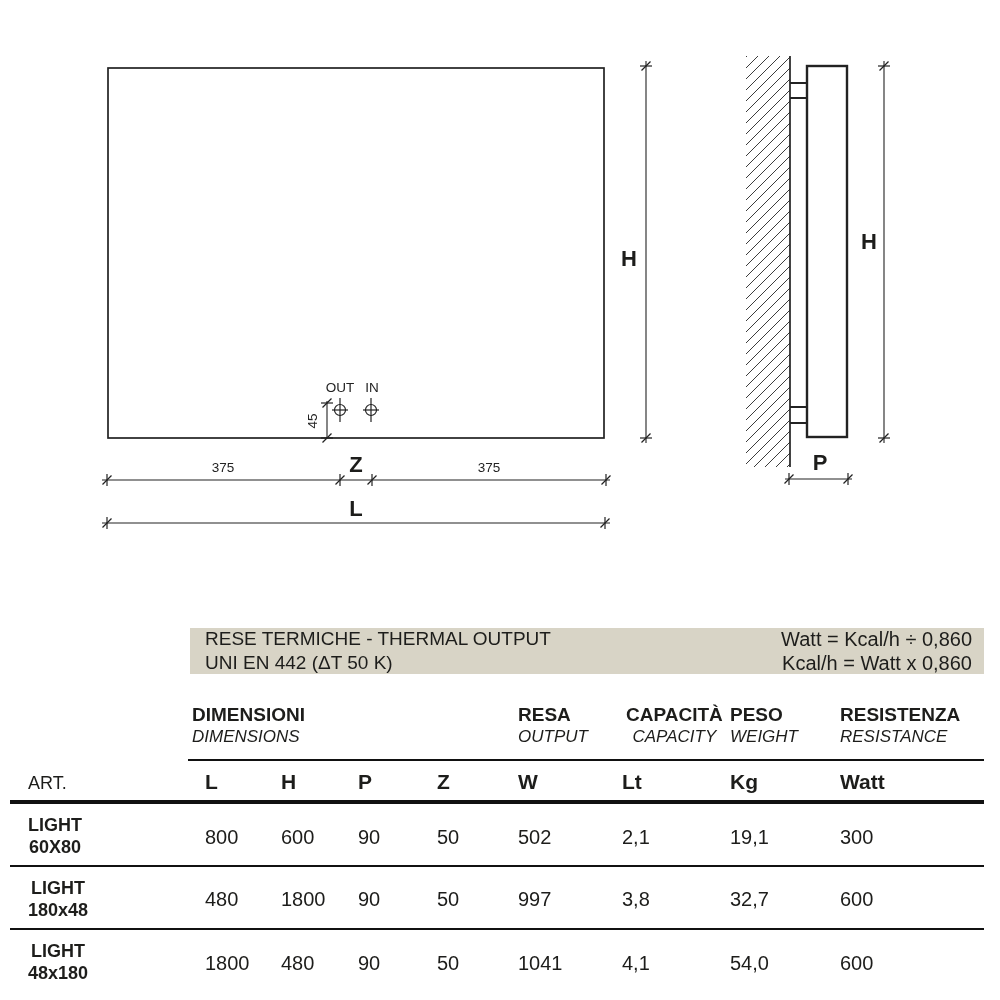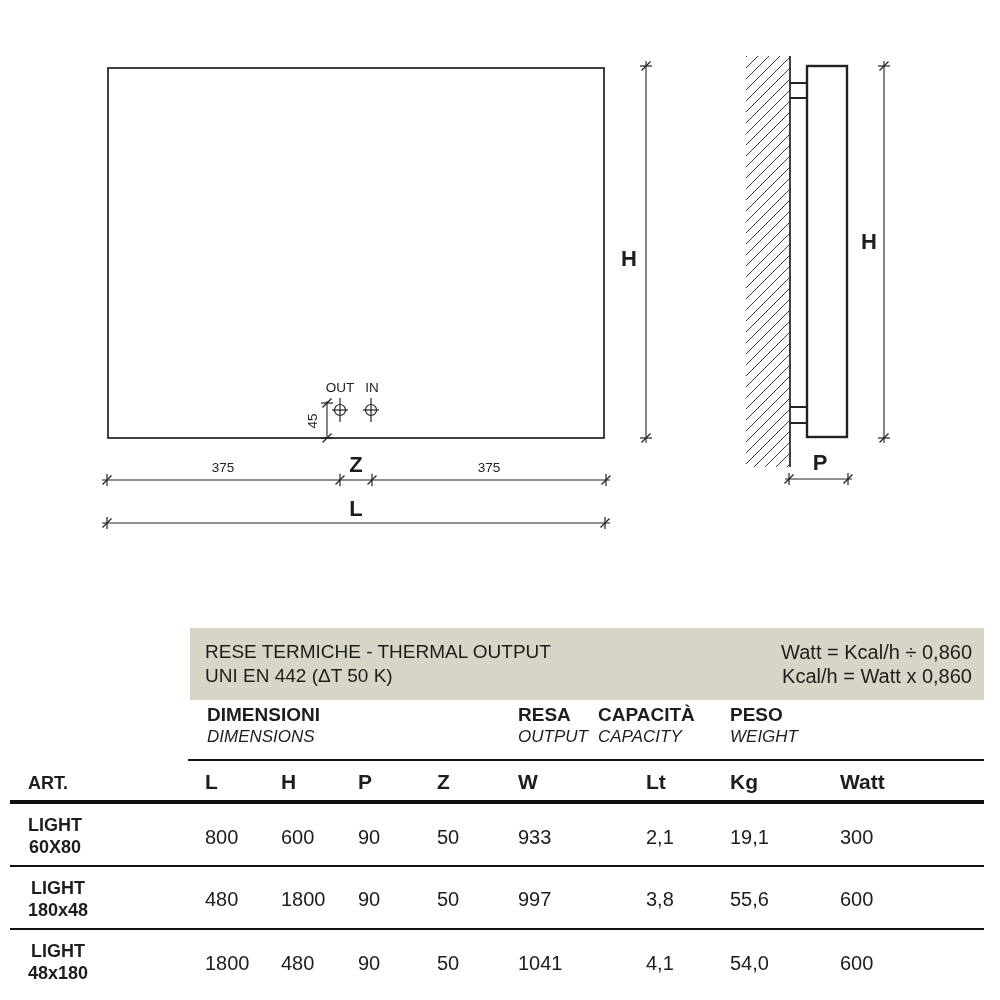--- a/index.html
+++ b/index.html
@@ -3,42 +3,42 @@
 <meta charset="utf-8">
 <style>
   html,body{margin:0;padding:0;background:#fff;}
   .sheet{position:relative;width:1000px;height:1000px;background:#ffffff;overflow:hidden;
          font-family:"Liberation Sans",sans-serif;color:#1d1d1b;}
   svg.drawing{position:absolute;left:0;top:0;}
   svg .t-big{font-family:"Liberation Sans",sans-serif;font-weight:700;font-size:22px;fill:#1d1d1b;}
   svg .t-sm{font-family:"Liberation Sans",sans-serif;font-weight:400;font-size:13.5px;fill:#222;}
 
   
-  .band{position:absolute;left:190px;top:628px;width:794px;height:72px;background:#d8d4c6;
+  .band{position:absolute;left:190px;top:628px;width:794px;height:46px;background:#d8d4c6;
         display:flex;align-items:center;justify-content:space-between;box-sizing:border-box;
         padding:0 12px 0 15px;}
   .band-left{line-height:24px;font-size:19px;}
   .band-line1{font-weight:400;}
   .band-line2{font-weight:400;}
   .band-right{line-height:24px;font-size:20px;text-align:right;font-weight:400;}
 
   .grp{position:absolute;top:703px;}
   .grp-it{font-weight:700;font-size:19px;line-height:23px;}
   .grp-en{font-style:italic;font-weight:400;font-size:17px;line-height:21px;}
-  .g0{left:207px;} .g1{left:518px;} .g2{left:598px;} .g3{left:730px;} .g4{left:840px;}
+  .g0{left:192px;} .g1{left:518px;} .g2{left:626px;text-align:center;} .g3{left:730px;} .g4{left:840px;}
 
   .rule-thin{position:absolute;left:188px;top:759px;width:796px;height:2px;background:#111;}
   .rule-thick{position:absolute;left:10px;top:800px;width:974px;height:3.5px;background:#111;}
   .rule-sep{position:absolute;left:10px;width:974px;height:2px;background:#111;}
   .sep1{top:865px;} .sep2{top:928px;}
 
-  .art-head{position:absolute;left:28px;top:773px;font-weight:700;font-size:18px;}
+  .art-head{position:absolute;left:28px;top:773px;font-weight:400;font-size:18px;}
   .colh{position:absolute;top:770px;font-weight:700;font-size:21px;}
   .c0{left:205px;} .c1{left:281px;} .c2{left:358px;} .c3{left:437px;}
-  .c4{left:518px;} .c5{left:622px;margin-left:24px;} .c6{left:730px;} .c7{left:840px;}
+  .c4{left:518px;} .c5{left:622px;} .c6{left:730px;} .c7{left:840px;}
 
   .rowlabel{position:absolute;left:28px;font-weight:700;font-size:18px;line-height:22px;text-align:center;}
   .rl1{top:814px;} .rl2{top:877px;} .rl3{top:940px;}
   .val{position:absolute;font-weight:400;font-size:20px;}
   .vr1{top:826px;} .vr2{top:888px;} .vr3{top:952px;}
 </style>
 </head>
 <body>
 
 <div class="sheet">
@@ -155,20 +155,24 @@
     <div class="grp-en">OUTPUT</div>
   </div>
   <div class="grp g2">
     <div class="grp-it">CAPACITÀ</div>
     <div class="grp-en">CAPACITY</div>
   </div>
   <div class="grp g3">
     <div class="grp-it">PESO</div>
     <div class="grp-en">WEIGHT</div>
   </div>
+  <div class="grp g4">
+    <div class="grp-it">RESISTENZA</div>
+    <div class="grp-en">RESISTANCE</div>
+  </div>
 
   <div class="rule-thin"></div>
 
   <div class="art-head">ART.</div>
   <span class="colh c0">L</span>
   <span class="colh c1">H</span>
   <span class="colh c2">P</span>
   <span class="colh c3">Z</span>
   <span class="colh c4">W</span>
   <span class="colh c5">Lt</span>
@@ -178,38 +182,38 @@
   <div class="rule-thick"></div>
 
   <div class="rowlabel rl1">
     <div>LIGHT</div>
     <div>60X80</div>
   </div>
   <span class="val vr1 c0">800</span>
   <span class="val vr1 c1">600</span>
   <span class="val vr1 c2">90</span>
   <span class="val vr1 c3">50</span>
-  <span class="val vr1 c4">933</span>
+  <span class="val vr1 c4">502</span>
   <span class="val vr1 c5">2,1</span>
   <span class="val vr1 c6">19,1</span>
   <span class="val vr1 c7">300</span>
 
   <div class="rule-sep sep1"></div>
 
   <div class="rowlabel rl2">
     <div>LIGHT</div>
     <div>180x48</div>
   </div>
   <span class="val vr2 c0">480</span>
   <span class="val vr2 c1">1800</span>
   <span class="val vr2 c2">90</span>
   <span class="val vr2 c3">50</span>
   <span class="val vr2 c4">997</span>
   <span class="val vr2 c5">3,8</span>
-  <span class="val vr2 c6">55,6</span>
+  <span class="val vr2 c6">32,7</span>
   <span class="val vr2 c7">600</span>
 
   <div class="rule-sep sep2"></div>
 
   <div class="rowlabel rl3">
     <div>LIGHT</div>
     <div>48x180</div>
   </div>
   <span class="val vr3 c0">1800</span>
   <span class="val vr3 c1">480</span>

